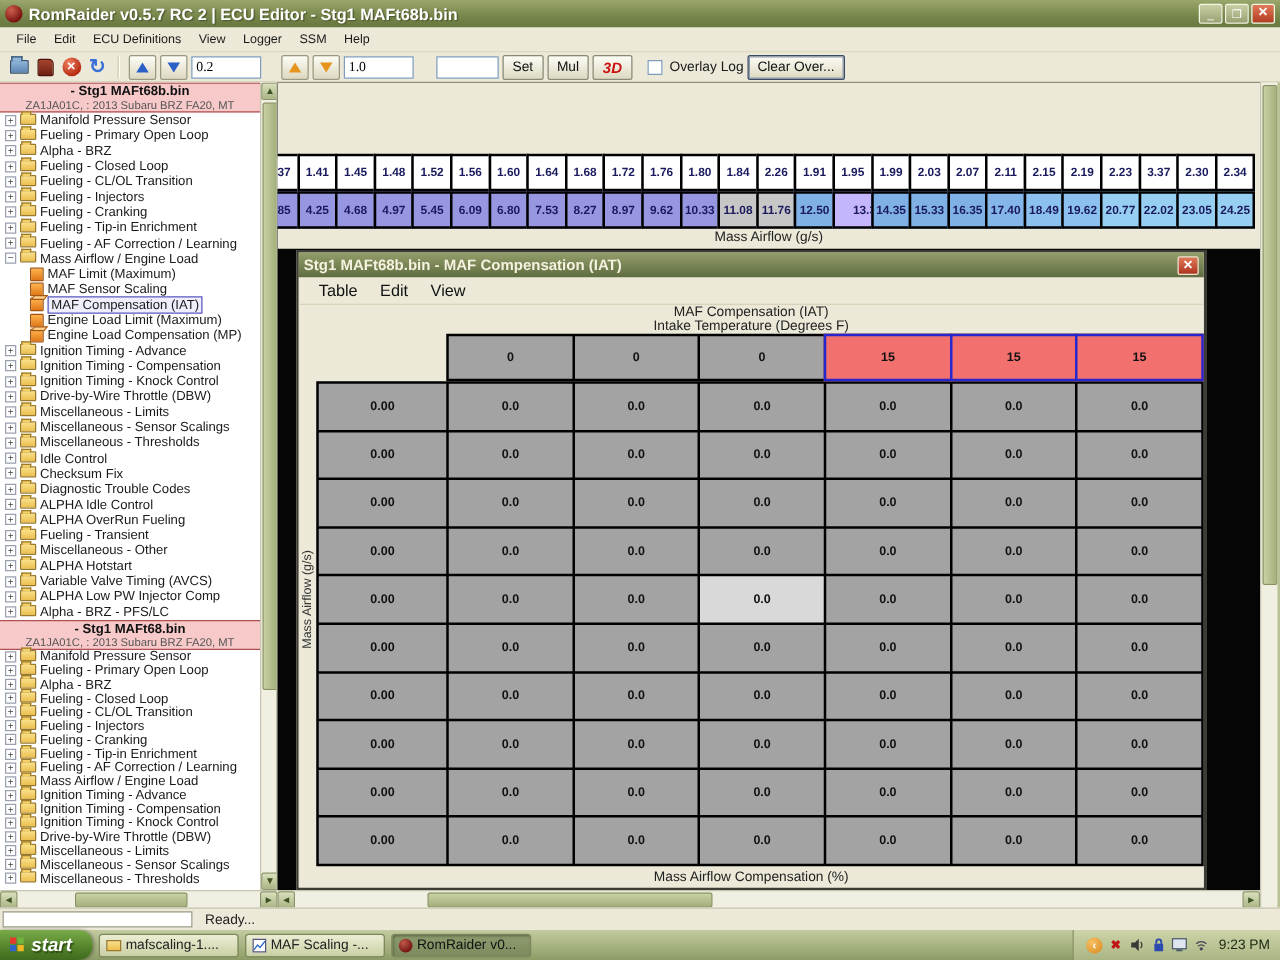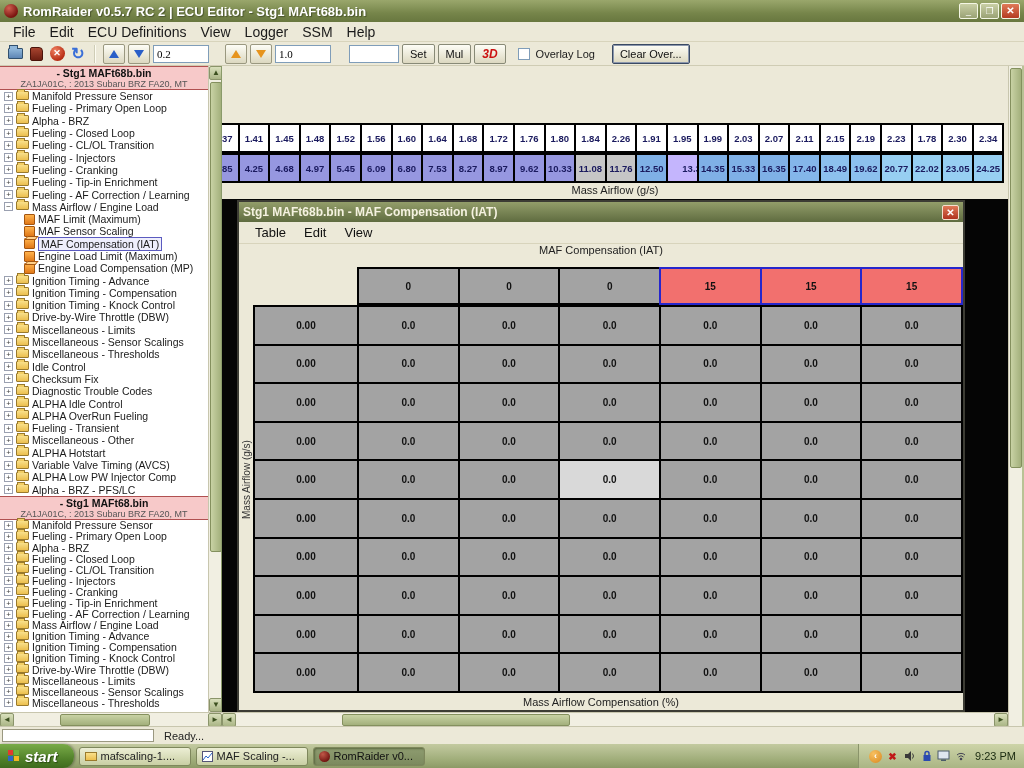--- a/index.html
+++ b/index.html
@@ -14,21 +14,21 @@
   #titlebar .app-icon{width:14px;height:14px;border-radius:50%;
     background:radial-gradient(circle at 35% 30%,#d06050,#7a1410 70%);margin-right:5px;flex:0 0 auto;}
   #titlebar .ttl{font-size:13px;font-weight:bold;text-shadow:1px 1px 1px #4a552c;white-space:nowrap;}
   .winbtns{margin-left:auto;display:flex;gap:2px;}
   .winbtn{width:19px;height:16px;border:1px solid #f4f6e4;border-radius:2px;color:#fff;
     font-size:9px;line-height:14px;text-align:center;background:linear-gradient(#c9cfa5,#9aa274);}
   .winbtn.close{background:linear-gradient(#e07a58,#b43c22);font-weight:bold;font-size:10px;}
 
   #menubar{position:absolute;left:0;top:22px;width:1024px;height:20px;background:#ece9d8;
     display:flex;align-items:center;padding-left:6px;border-bottom:1px solid #d8d4bc;}
-  .menu-item{font-size:14px;color:#1a1a1a;padding:2px 7px;}
+  .menu-item{font-size:10px;color:#1a1a1a;padding:2px 7px;}
 
   #toolbar{position:absolute;left:0;top:42px;width:1024px;height:24px;background:#ece9d8;
     display:flex;align-items:center;gap:3px;padding-left:6px;border-bottom:1px solid #cfccb4;}
   .sep{width:2px;height:18px;border-left:1px solid #cfcdb6;border-right:1px solid #fdfcf2;margin:0 4px;}
   .tbico{width:18px;height:18px;display:flex;align-items:center;justify-content:center;}
   .ico-folder{width:15px;height:11px;background:linear-gradient(#8fb6d9,#5d86b5);
     border:1px solid #31506e;border-radius:1px;position:relative;}
   .ico-folder::before{content:"";position:absolute;top:-4px;left:0;width:7px;height:3px;
     background:#8fb6d9;border:1px solid #31506e;border-bottom:none;}
   .ico-save{width:13px;height:14px;background:linear-gradient(#a8442f,#6d1f12);border:1px solid #4a130a;border-radius:2px 4px 2px 2px;}
@@ -42,21 +42,21 @@
   .tri.down.blue{border-top:8px solid #2a5fc8;}
   .tri.up.orange{border-bottom:8px solid #e6941e;}
   .tri.down.orange{border-top:8px solid #e6941e;}
   .tbinput{height:18px;border:1px solid #7f9db9;background:#fff;font-size:11px;
     font-family:Liberation Serif, serif;padding:0 3px;}
   .tbbtn{height:20px;border:1px solid #888a77;border-radius:2px;font-size:11px;padding:0 7px;
     background:linear-gradient(#fdfdf6,#dcd8c0);color:#111;display:flex;align-items:center;}
   .tbbtn.threed{color:#cc1111;font-weight:bold;font-size:12px;font-style:italic;}
   .tbbtn.defaultbtn{border:1px solid #3a4a64;box-shadow:0 0 0 1px #8b97ad inset;}
   .cb{width:12px;height:12px;border:1px solid #7f9db9;background:#fff;}
-  .cblabel{font-size:11px;color:#1a1a1a;margin:0 14px 0 3px;}
+  .cblabel{font-size:11px;color:#1a1a1a;margin:0 0 0 3px;}
 
   
   #sidebar{position:absolute;left:0;top:66px;width:222px;height:646px;background:#fff;
     border-right:1px solid #8a9a6a;overflow:hidden;}
   #tree{position:absolute;left:0;top:0;width:208px;height:646px;overflow:hidden;}
   .romhdr{background:#f7c9c9;border-top:1px solid #b05050;border-bottom:1px solid #b05050;
     text-align:center;height:24px;padding-top:1px;}
   .romhdr .r1{font-size:10.5px;font-weight:bold;color:#111;line-height:11px;}
   .romhdr .r2{font-size:9px;color:#555;line-height:10px;}
   .trow{display:flex;align-items:center;gap:3px;padding-left:4px;white-space:nowrap;}
@@ -515,21 +515,21 @@
         <div class="vcell">2.26</div>
         <div class="vcell">1.91</div>
         <div class="vcell">1.95</div>
         <div class="vcell">1.99</div>
         <div class="vcell">2.03</div>
         <div class="vcell">2.07</div>
         <div class="vcell">2.11</div>
         <div class="vcell">2.15</div>
         <div class="vcell">2.19</div>
         <div class="vcell">2.23</div>
-        <div class="vcell">1.78</div>
+        <div class="vcell">3.37</div>
         <div class="vcell">2.30</div>
         <div class="vcell">2.34</div>
       </div>
     <div id="bgtable-air">
         <div class="vcell" style="background: rgb(150, 151, 224);">3.85</div>
         <div class="vcell" style="background: rgb(150, 151, 224);">4.25</div>
         <div class="vcell" style="background: rgb(150, 151, 224);">4.68</div>
         <div class="vcell" style="background: rgb(150, 151, 224);">4.97</div>
         <div class="vcell" style="background: rgb(150, 151, 224);">5.45</div>
         <div class="vcell" style="background: rgb(150, 151, 224);">6.09</div>
@@ -562,20 +562,21 @@
       <span>Stg1 MAFt68b.bin - MAF Compensation (IAT)</span>
       <span id="mw-close">✕</span>
     </div>
     <div id="mw-menu">
         <div class="mw-menu-item">Table</div>
         <div class="mw-menu-item">Edit</div>
         <div class="mw-menu-item">View</div>
       </div>
     <div id="mw-content">
       <div class="mw-h" style="margin-top:1px">MAF Compensation (IAT)</div>
+      <div class="mw-h">Intake Temperature (Degrees F)</div>
       <div id="map-rotlabel">Mass Airflow (g/s)</div>
       <div id="map-headrow">
           <div class="hcell gray">0</div>
           <div class="hcell gray">0</div>
           <div class="hcell gray">0</div>
           <div class="hcell red">15</div>
           <div class="hcell red">15</div>
           <div class="hcell red">15</div>
         </div>
       <div id="map-body">

